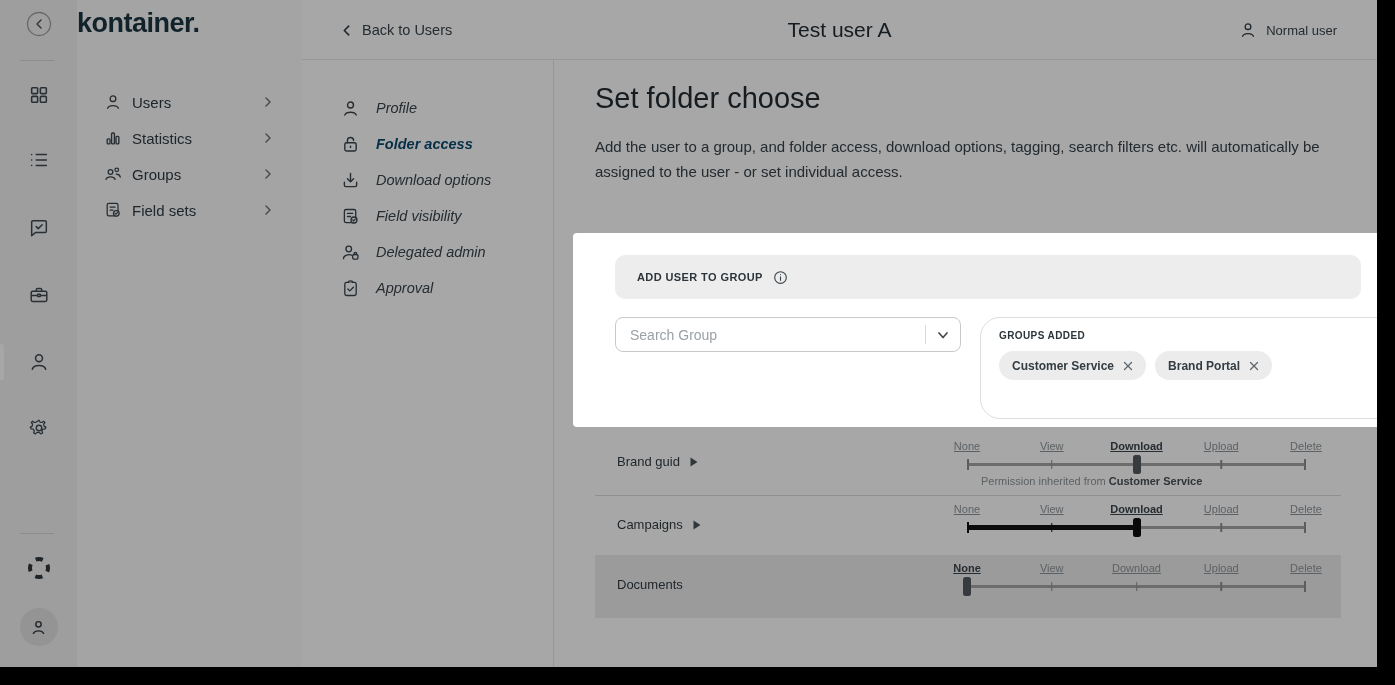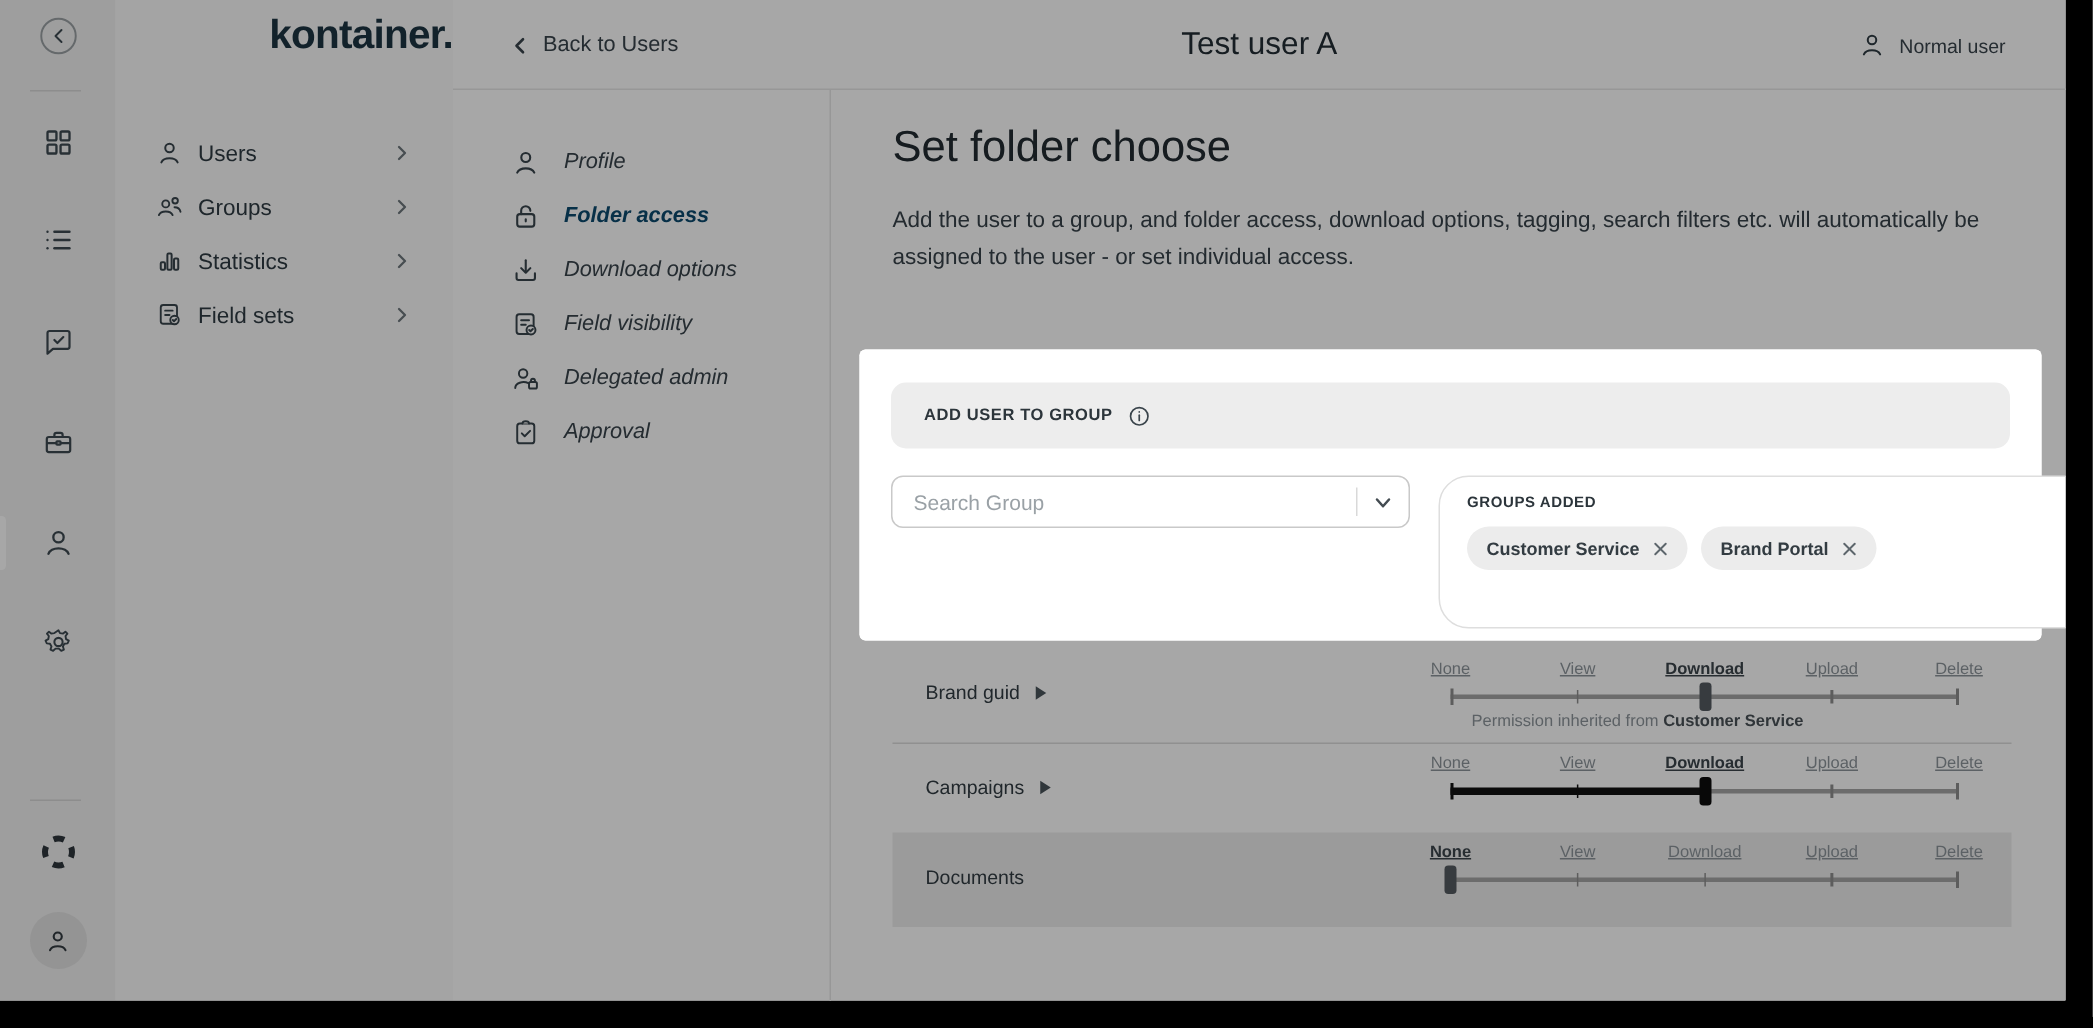--- a/index.html
+++ b/index.html
@@ -8,21 +8,21 @@
 
   
   .rail { position:absolute; left:0; top:0; width:77px; height:667px; background:#f1f1f1; }
   .rail .icn { position:absolute; left:50%; transform:translate(-50%,-50%); color:#3e4a52; display:flex; align-items:center; justify-content:center; }
   .rail hr { position:absolute; left:20px; width:34px; border:none; border-top:1px solid #d8d8d8; }
   .active-bar { position:absolute; left:0; top:344px; width:4px; height:36px; background:#ffffff; border-radius:0 3px 3px 0; }
   .avatar-circle { position:absolute; left:50%; top:627px; transform:translate(-50%,-50%); width:38px; height:38px; border-radius:50%; background:#e2e2e2; display:flex; align-items:center; justify-content:center; color:#333b41; }
 
   
   .nav-panel { position:absolute; left:77px; top:0; width:225px; height:667px; background:#fafafa; }
-  .logo { position:absolute; left:0; top:8px; width:100%; text-align:right; font-size:27px; font-weight:bold; letter-spacing:-0.5px; color:#1c3442; }
+  .logo { position:absolute; left:0; top:8px; width:100%; text-align:left; font-size:27px; font-weight:bold; letter-spacing:-0.5px; color:#1c3442; }
   .pnav { position:absolute; left:0; top:84px; width:100%; }
   .pnav-item { position:relative; height:36px; display:flex; align-items:center; padding-left:26px; color:#2f3b43; font-size:15px; cursor:pointer; }
   .pnav-item .icn { width:20px; height:20px; margin-right:9px; color:#39454d; flex:0 0 auto; }
   .pnav-item .chev { position:absolute; right:28px; color:#6d767c; }
 
   
   .submenu { position:absolute; left:302px; top:60px; width:251px; height:607px; background:#ffffff;font-style:italic; }
   .smenu { position:absolute; left:0; top:30px; width:100%; }
   .smenu-item { height:36px; display:flex; align-items:center; padding-left:38px; font-size:14.5px; color:#39444c; cursor:pointer; }
   .smenu-item .icn { width:21px; height:21px; margin-right:15px; color:#39454d; flex:0 0 auto; }
@@ -40,21 +40,21 @@
   .intro { position:absolute; left:41px; top:74px; width:730px; font-size:15px; line-height:25px; color:#37424a; }
   .reminder { position:absolute; left:41px; top:138px; width:740px; font-size:15px; color:#37424a; }
   .reminder .lnk { color:#959da2; cursor:pointer; }
 
   
   .sec-header { display:flex; align-items:center; gap:10px; background:#ededed; border-radius:10px 10px 0 0; padding-left:22px; font-size:11px; font-weight:bold; letter-spacing:.4px; color:#2c353b; }
 
   
   .overlay { position:absolute; inset:0; z-index:50; overflow:hidden; pointer-events:none; }
   .spot-hole { position:absolute; left:573px; top:233px; width:788px; height:194px; border-radius:4px; box-shadow:0 0 0 3000px rgba(0,0,0,0.345); }
-  .spot-panel { position:absolute; left:573px; top:233px; width:788px; height:194px; background:#fff; border-radius:4px; z-index:60; }
+  .spot-panel { position:absolute; left:594px; top:233px; width:788px; height:194px; background:#fff; border-radius:4px; z-index:60; }
   .ag-header { position:absolute; left:21px; top:22px; width:746px; height:44px; border-radius:10px; }
   .search-select { position:absolute; left:21px; top:84px; width:346px; height:35px; border:1px solid #c9c9c9; border-radius:8px; background:#fff; display:flex; align-items:center; cursor:pointer; }
   .search-select input { flex:1; border:none; outline:none; background:transparent; font-size:14px; color:#37424a; padding:0 14px; font-family:inherit; }
   .search-select input::placeholder { color:#9aa1a6; }
   .sel-div { width:1px; height:19px; background:#d9d9d9; }
   .sel-chev { width:34px; display:flex; align-items:center; justify-content:center; color:#444c52; }
   .groups-box { position:absolute; left:386px; top:84px; width:447px; height:102px; border:1px solid #dedede; border-radius:20px; background:#fff; }
   .gb-label { position:absolute; left:18px; top:12px; font-size:10px; font-weight:bold; letter-spacing:.4px; color:#2c353b; }
   .chips { position:absolute; left:18px; top:33px; display:flex; gap:9px; }
   .chip { display:flex; align-items:center; gap:9px; height:29px; padding:0 13px; background:#ececec; border-radius:15px; font-size:12px; font-weight:bold; color:#333c42; }
@@ -169,43 +169,43 @@
           </span>
         <span>Users</span>
         <span class="chev">
             <svg width="12" height="12" viewBox="0 0 12 12" fill="none" stroke="currentColor" stroke-width="1.5" stroke-linecap="round" stroke-linejoin="round">
               <polyline points="4,2 8,6 4,10"></polyline>
             </svg>
           </span>
       </div>
       <div class="pnav-item">
         <span class="icn">
+            <svg width="20" height="20" viewBox="0 0 24 24" fill="none" stroke="currentColor" stroke-width="1.6" stroke-linecap="round">
+              <rect x="5" y="13" width="3.4" height="6" rx="1"></rect>
+              <rect x="10.3" y="6" width="3.4" height="13" rx="1"></rect>
+              <rect x="15.6" y="10" width="3.4" height="9" rx="1"></rect>
+            </svg>
+          </span>
+        <span>Statistics</span>
+        <span class="chev">
+            <svg width="12" height="12" viewBox="0 0 12 12" fill="none" stroke="currentColor" stroke-width="1.5" stroke-linecap="round" stroke-linejoin="round">
+              <polyline points="4,2 8,6 4,10"></polyline>
+            </svg>
+          </span>
+      </div>
+      <div class="pnav-item">
+        <span class="icn">
             <svg width="20" height="20" viewBox="0 0 24 24" fill="none" stroke="currentColor" stroke-width="1.5" stroke-linecap="round">
               <circle cx="9" cy="9.5" r="2.8"></circle>
               <path d="M3.5 18.5a5.7 4 0 0 1 11 0"></path>
               <circle cx="16.5" cy="7" r="2.2"></circle>
               <path d="M16 12.2c2.4 0 4.3 1.4 4.8 3.6"></path>
             </svg>
           </span>
         <span>Groups</span>
-        <span class="chev">
-            <svg width="12" height="12" viewBox="0 0 12 12" fill="none" stroke="currentColor" stroke-width="1.5" stroke-linecap="round" stroke-linejoin="round">
-              <polyline points="4,2 8,6 4,10"></polyline>
-            </svg>
-          </span>
-      </div>
-      <div class="pnav-item">
-        <span class="icn">
-            <svg width="20" height="20" viewBox="0 0 24 24" fill="none" stroke="currentColor" stroke-width="1.6" stroke-linecap="round">
-              <rect x="5" y="13" width="3.4" height="6" rx="1"></rect>
-              <rect x="10.3" y="6" width="3.4" height="13" rx="1"></rect>
-              <rect x="15.6" y="10" width="3.4" height="9" rx="1"></rect>
-            </svg>
-          </span>
-        <span>Statistics</span>
         <span class="chev">
             <svg width="12" height="12" viewBox="0 0 12 12" fill="none" stroke="currentColor" stroke-width="1.5" stroke-linecap="round" stroke-linejoin="round">
               <polyline points="4,2 8,6 4,10"></polyline>
             </svg>
           </span>
       </div>
       <div class="pnav-item">
         <span class="icn">
             <svg width="20" height="20" viewBox="0 0 24 24" fill="none" stroke="currentColor" stroke-width="1.5" stroke-linecap="round" stroke-linejoin="round">
               <rect x="5" y="4" width="13" height="15" rx="2"></rect>

